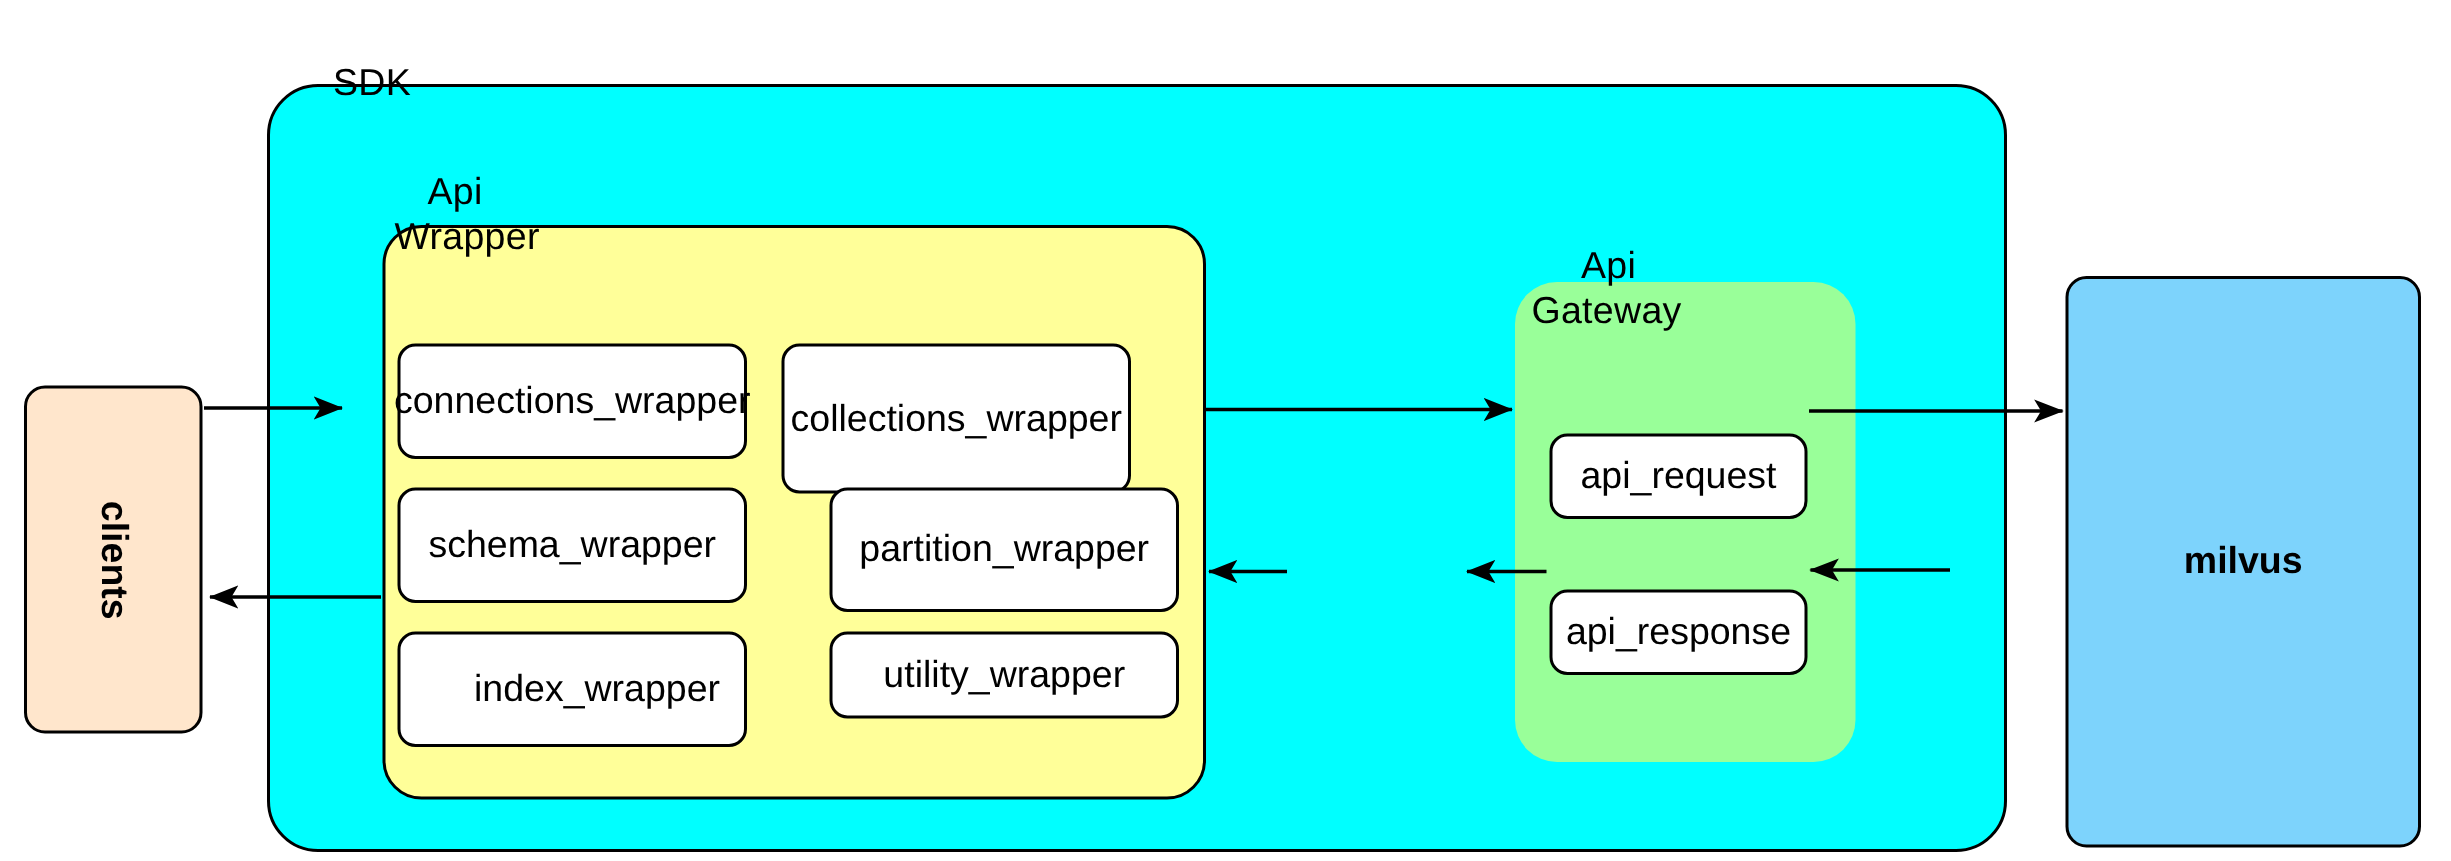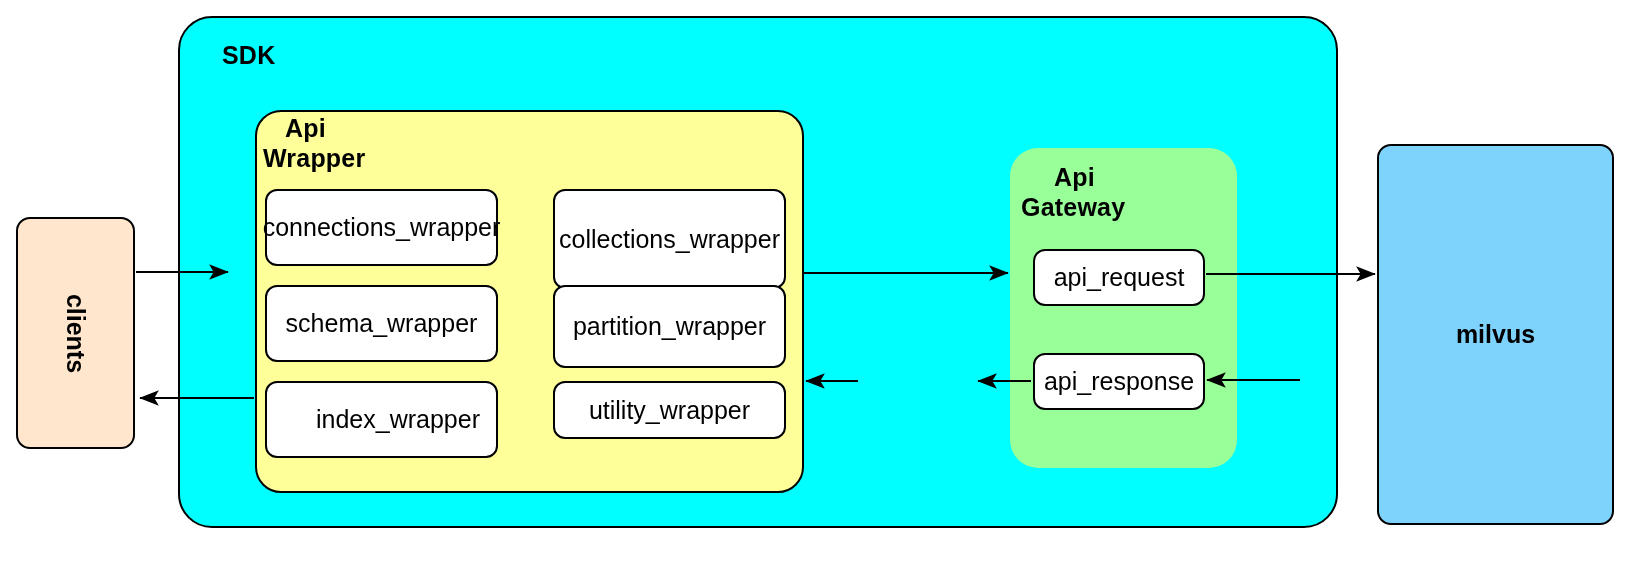--- a/index.html
+++ b/index.html
@@ -20,20 +20,21 @@
   }
 
   
   .box {
     position: absolute;
     box-sizing: border-box;
     display: flex;
     align-items: center;
     justify-content: center;
     text-align: center;
+    margin-top: 40px;
   }
 
   
   .container-sdk {
     background: #00FFFF;
     border: 2.5px solid #000000;
     border-radius: 34px;
   }
   .container-wrapper {
     background: #FFFF99;
@@ -64,21 +65,21 @@
     background: #7dd3fc;
     border: 2.5px solid #000000;
     border-radius: 14px;
     font-weight: 700;
     font-size: 25px;
   }
 
   
   .group-title {
     position: absolute;
-    font-weight: 700;
+    font-weight: 400;
     font-size: 25px;
     line-height: 1.2;
     color: #000000;
     white-space: pre;
     letter-spacing: 0.2px;
   }
 
   .vertical-label {
     transform: rotate(90deg);
     transform-origin: center center;
@@ -106,21 +107,21 @@
   <div class="box container-sdk" style="left:178px; top:16px; width:1160px; height:512px;"></div>
   <div class="group-title" style="left:222px; top:40px;">SDK</div>
 
   <div class="box container-wrapper" style="left:255px; top:110px; width:549px; height:383px;"></div>
   <div class="group-title" style="left:263px; top:113px;"><span style="margin-left:22px;">Api</span><br><span>Wrapper</span></div>
 
   <div class="box node" style="left:265px; top:189px; width:233px; height:77px;">connections_wrapper</div>
   <div class="box node" style="left:265px; top:285px; width:233px; height:77px;">schema_wrapper</div>
   <div class="box node" style="left:265px; top:381px; width:233px; height:77px;padding-left:33px;">index_wrapper</div>
 
-  <div class="box node" style="left:553px; top:189px; width:233px; height:100px;">collections_wrapper</div>
+  <div class="box node" style="left:521px; top:189px; width:233px; height:100px;">collections_wrapper</div>
   <div class="box node" style="left:553px; top:285px; width:233px; height:83px;">partition_wrapper</div>
   <div class="box node" style="left:553px; top:381px; width:233px; height:58px;">utility_wrapper</div>
 
 
   <div class="box container-gateway" style="left:1010px; top:148px; width:227px; height:320px;"></div>
   <div class="group-title" style="left:1021px; top:162px;"><span style="margin-left:33px;">Api</span><br><span>Gateway</span></div>
 
   <div class="box node" style="left:1033px; top:249px; width:172px; height:57px;">api_request</div>
   <div class="box node" style="left:1033px; top:353px; width:172px; height:57px;">api_response</div>
 

